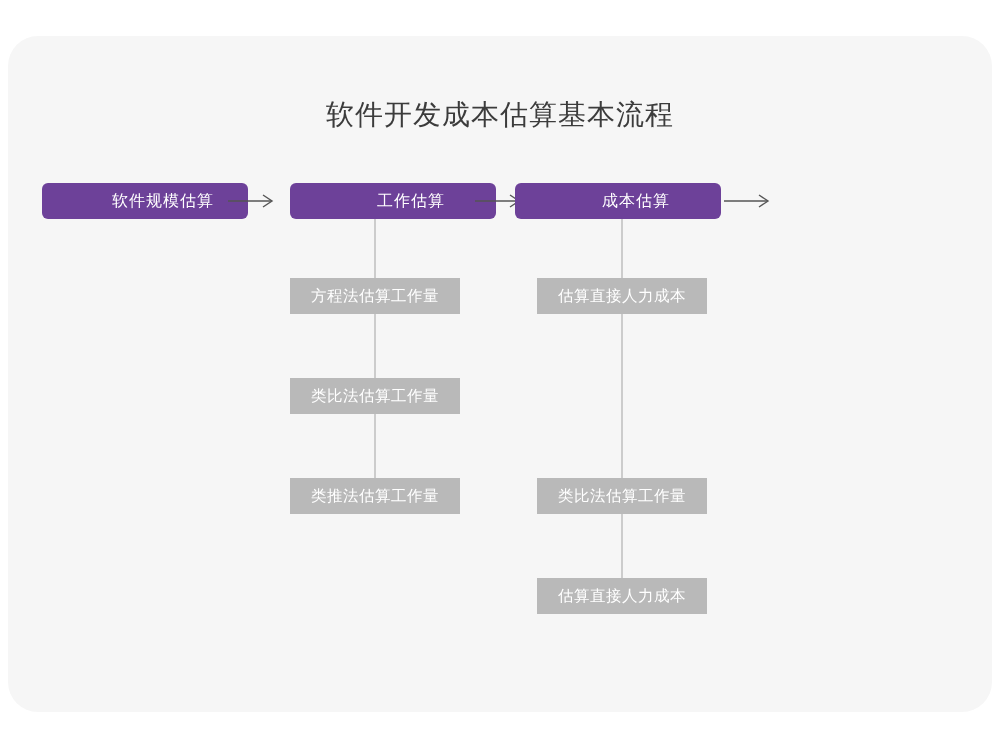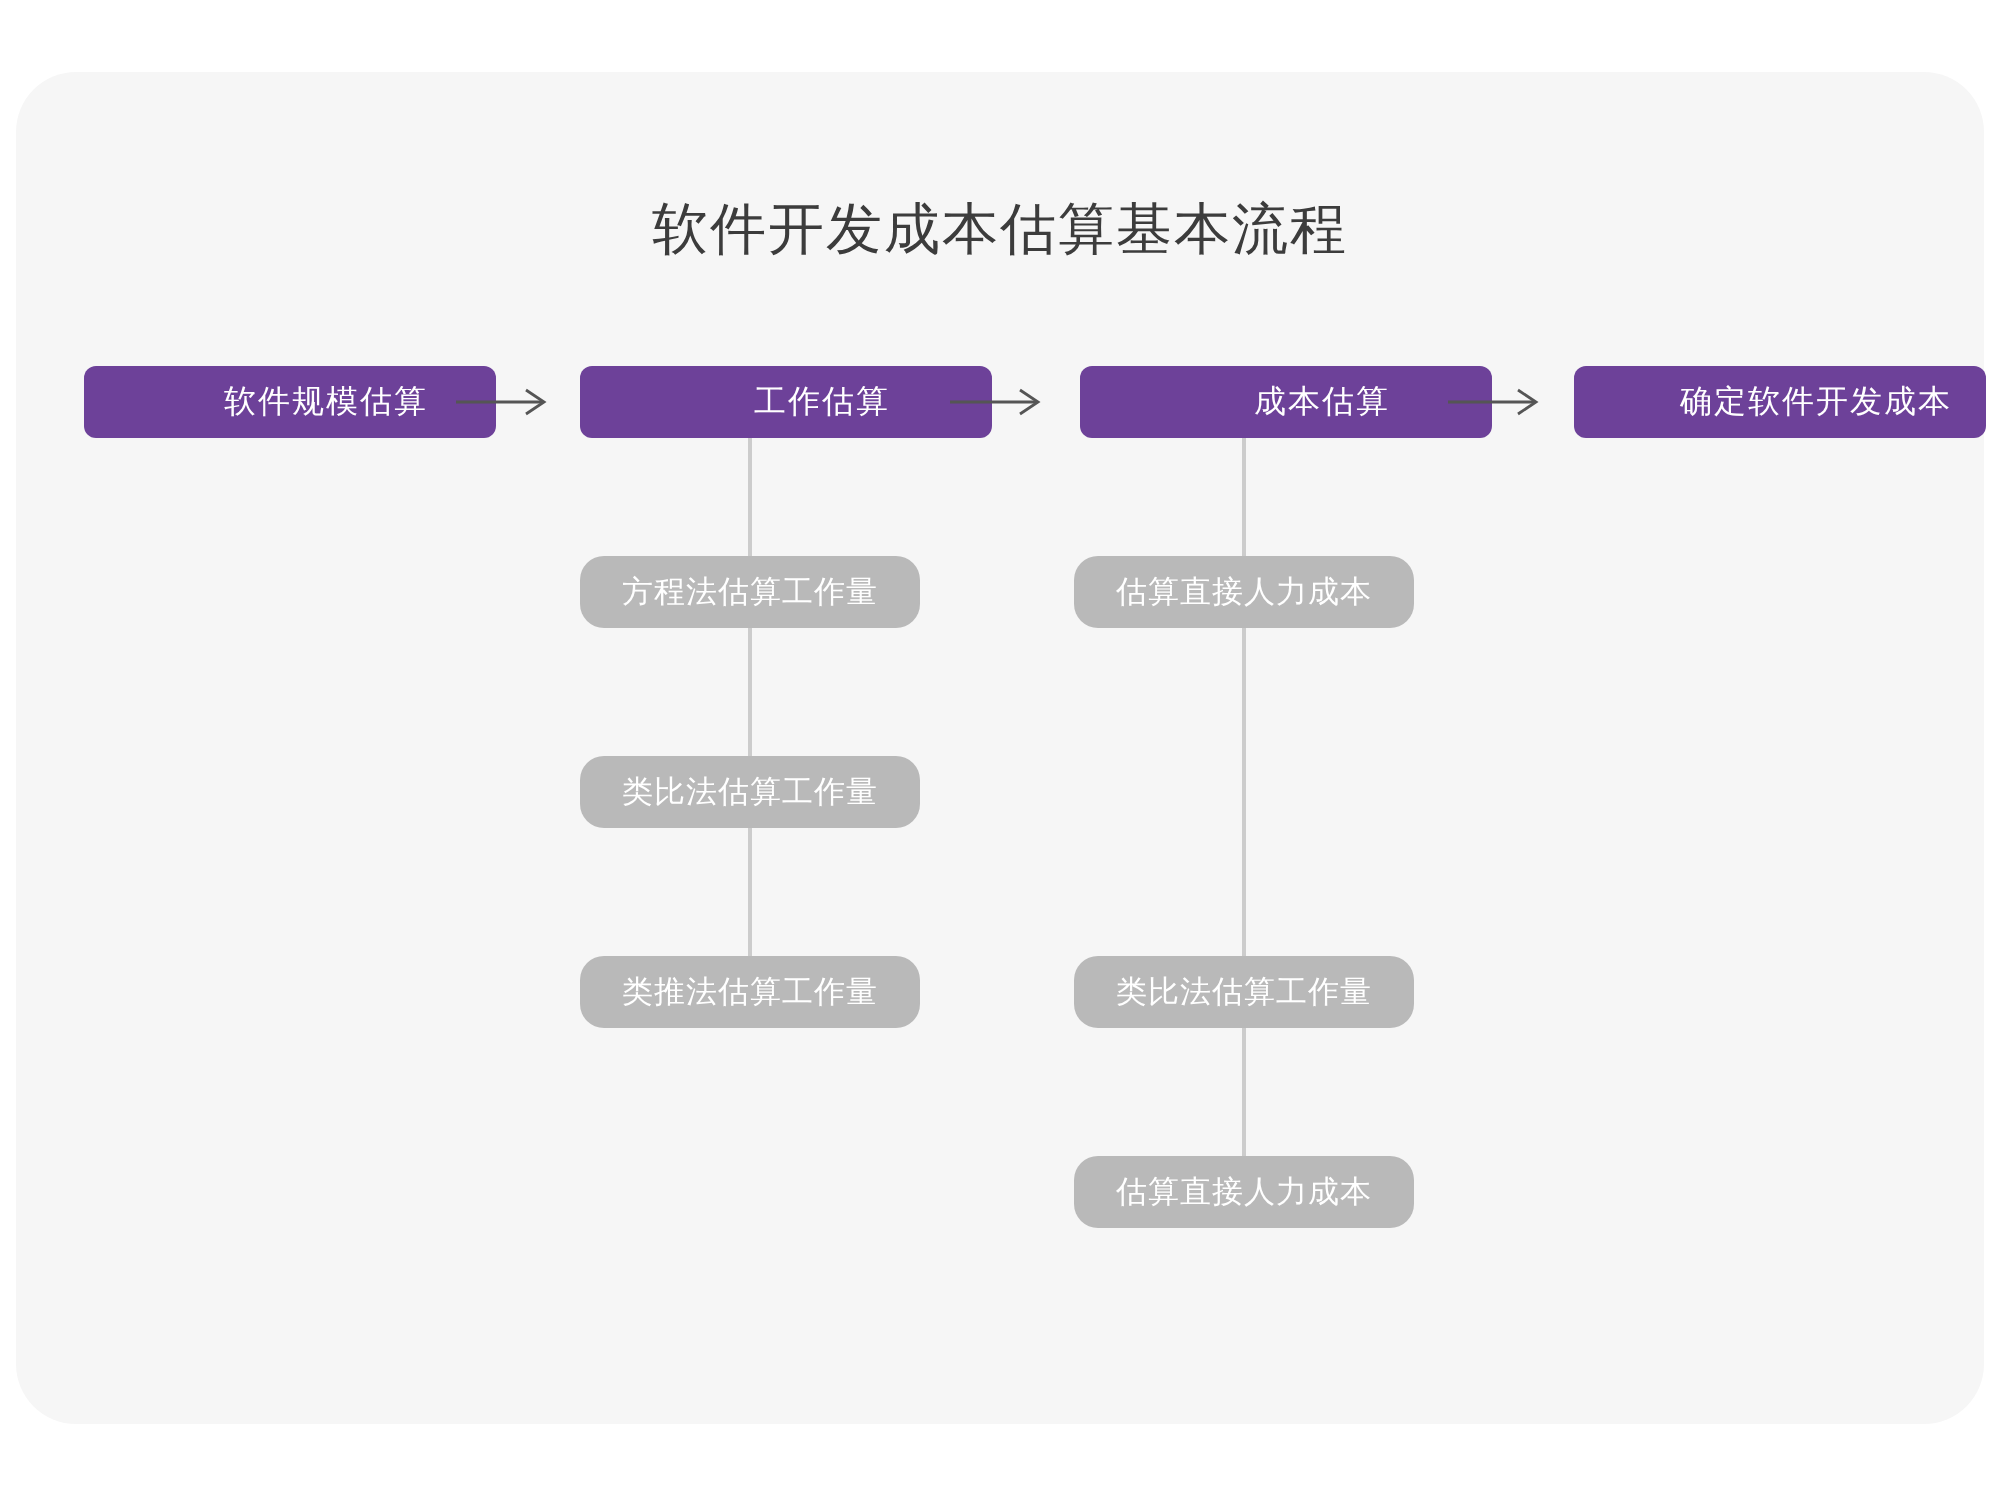--- a/index.html
+++ b/index.html
@@ -29,37 +29,37 @@
   .stage{
     position:absolute;top:183px;width:170px;height:36px;
     background:var(--purple);border-radius:6px;
     color:#ffffff;font-size:16px;letter-spacing:1px;
     display:flex;align-items:center;justify-content:center;
     z-index:3;
     padding-left:36px;
   }
   #stage-0{left:42px}
   #stage-1{left:290px}
-  #stage-2{left:540px}
+  #stage-2{left:515px}
   #stage-3{left:787px}
   .arrow{
     position:absolute;top:190px;width:50px;height:22px;z-index:3;
   }
   #arrow-0{left:226px}
   #arrow-1{left:473px}
   #arrow-2{left:722px}
   .arrow svg{display:block}
   .connector{
     position:absolute;width:2px;background:var(--connector);z-index:1;
   }
   #connector-work{left:374px;top:219px;height:262px;}
   #connector-cost{left:621px;top:219px;height:362px;}
   .sub{
     position:absolute;width:170px;height:36px;
-    background:var(--graybox);border-radius:12px;
+    background:var(--graybox);border-radius:0;
     color:#ffffff;font-size:15.5px;letter-spacing:0.5px;
     display:flex;align-items:center;justify-content:center;
     z-index:2;
   }
   .col-work{left:290px}
   .col-cost{left:537px}
   .row-0{top:278px}
   .row-1{top:378px}
   .row-2{top:478px}
   .row-3{top:578px}
@@ -101,23 +101,20 @@
     <span>成本估算</span>
   </div>
 
   <div class="arrow" id="arrow-2">
     <svg width="50" height="22" viewBox="0 0 50 22">
       <line x1="2" y1="11" x2="45" y2="11" stroke="#555555" stroke-width="1.4"></line>
       <polyline points="37,5 46,11 37,17" fill="none" stroke="#555555" stroke-width="1.4"></polyline>
     </svg>
   </div>
 
-  <div class="stage" id="stage-3">
-    <span>确定软件开发成本</span>
-  </div>
 
   <div class="sub col-work row-0">
     <span>方程法估算工作量</span>
   </div>
   <div class="sub col-work row-2">
     <span>类推法估算工作量</span>
   </div>
   <div class="sub col-work row-1">
     <span>类比法估算工作量</span>
   </div>

